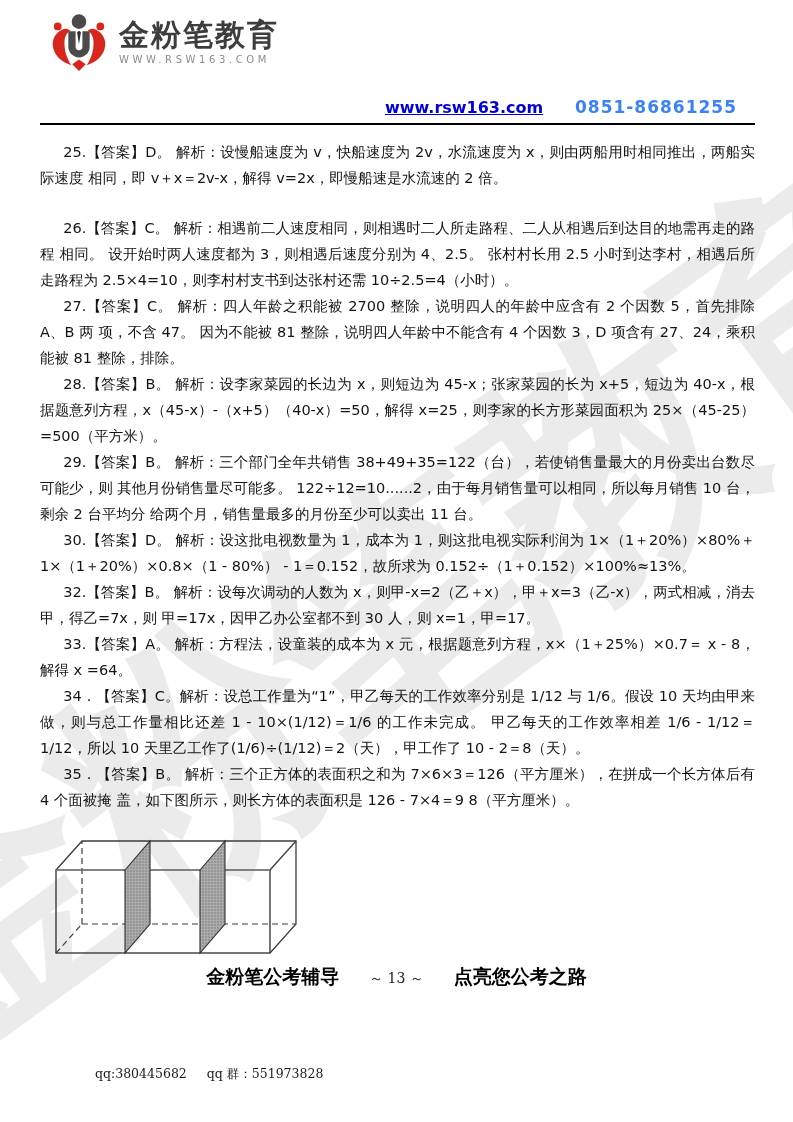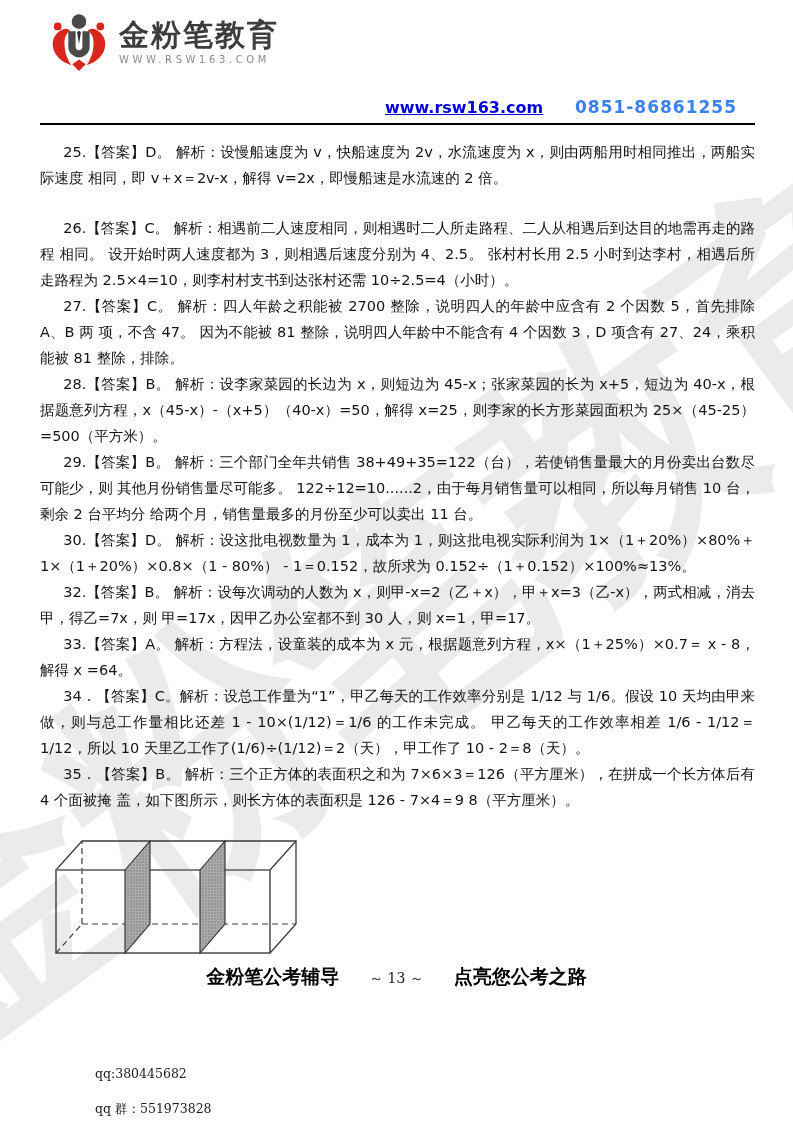--- a/index.html
+++ b/index.html
@@ -52,21 +52,21 @@
   .footer-pageno{
     font-size:14px;font-weight:normal;color:#222;
     margin:0 30px;font-family:"DejaVu Serif","Liberation Serif",serif;
   }
   .footer-bottom{
     position:absolute;left:95px;right:40px;top:1066px;
     display:flex;justify-content:space-between;align-items:baseline;
     font-size:12.5px;color:#1a1a1a;z-index:1;
     font-family:"DejaVu Serif","Liberation Serif",serif;
   }
-  .footer-qq-wrap{display:flex;gap:20px;flex-direction:column;}
+  .footer-qq-wrap{display:flex;gap:20px;}
 </style>
 </head>
 <body>
 
 <div class="watermark">金粉笔教育</div>
 
 <div class="content">
 
   <header>
     <div class="logo">

